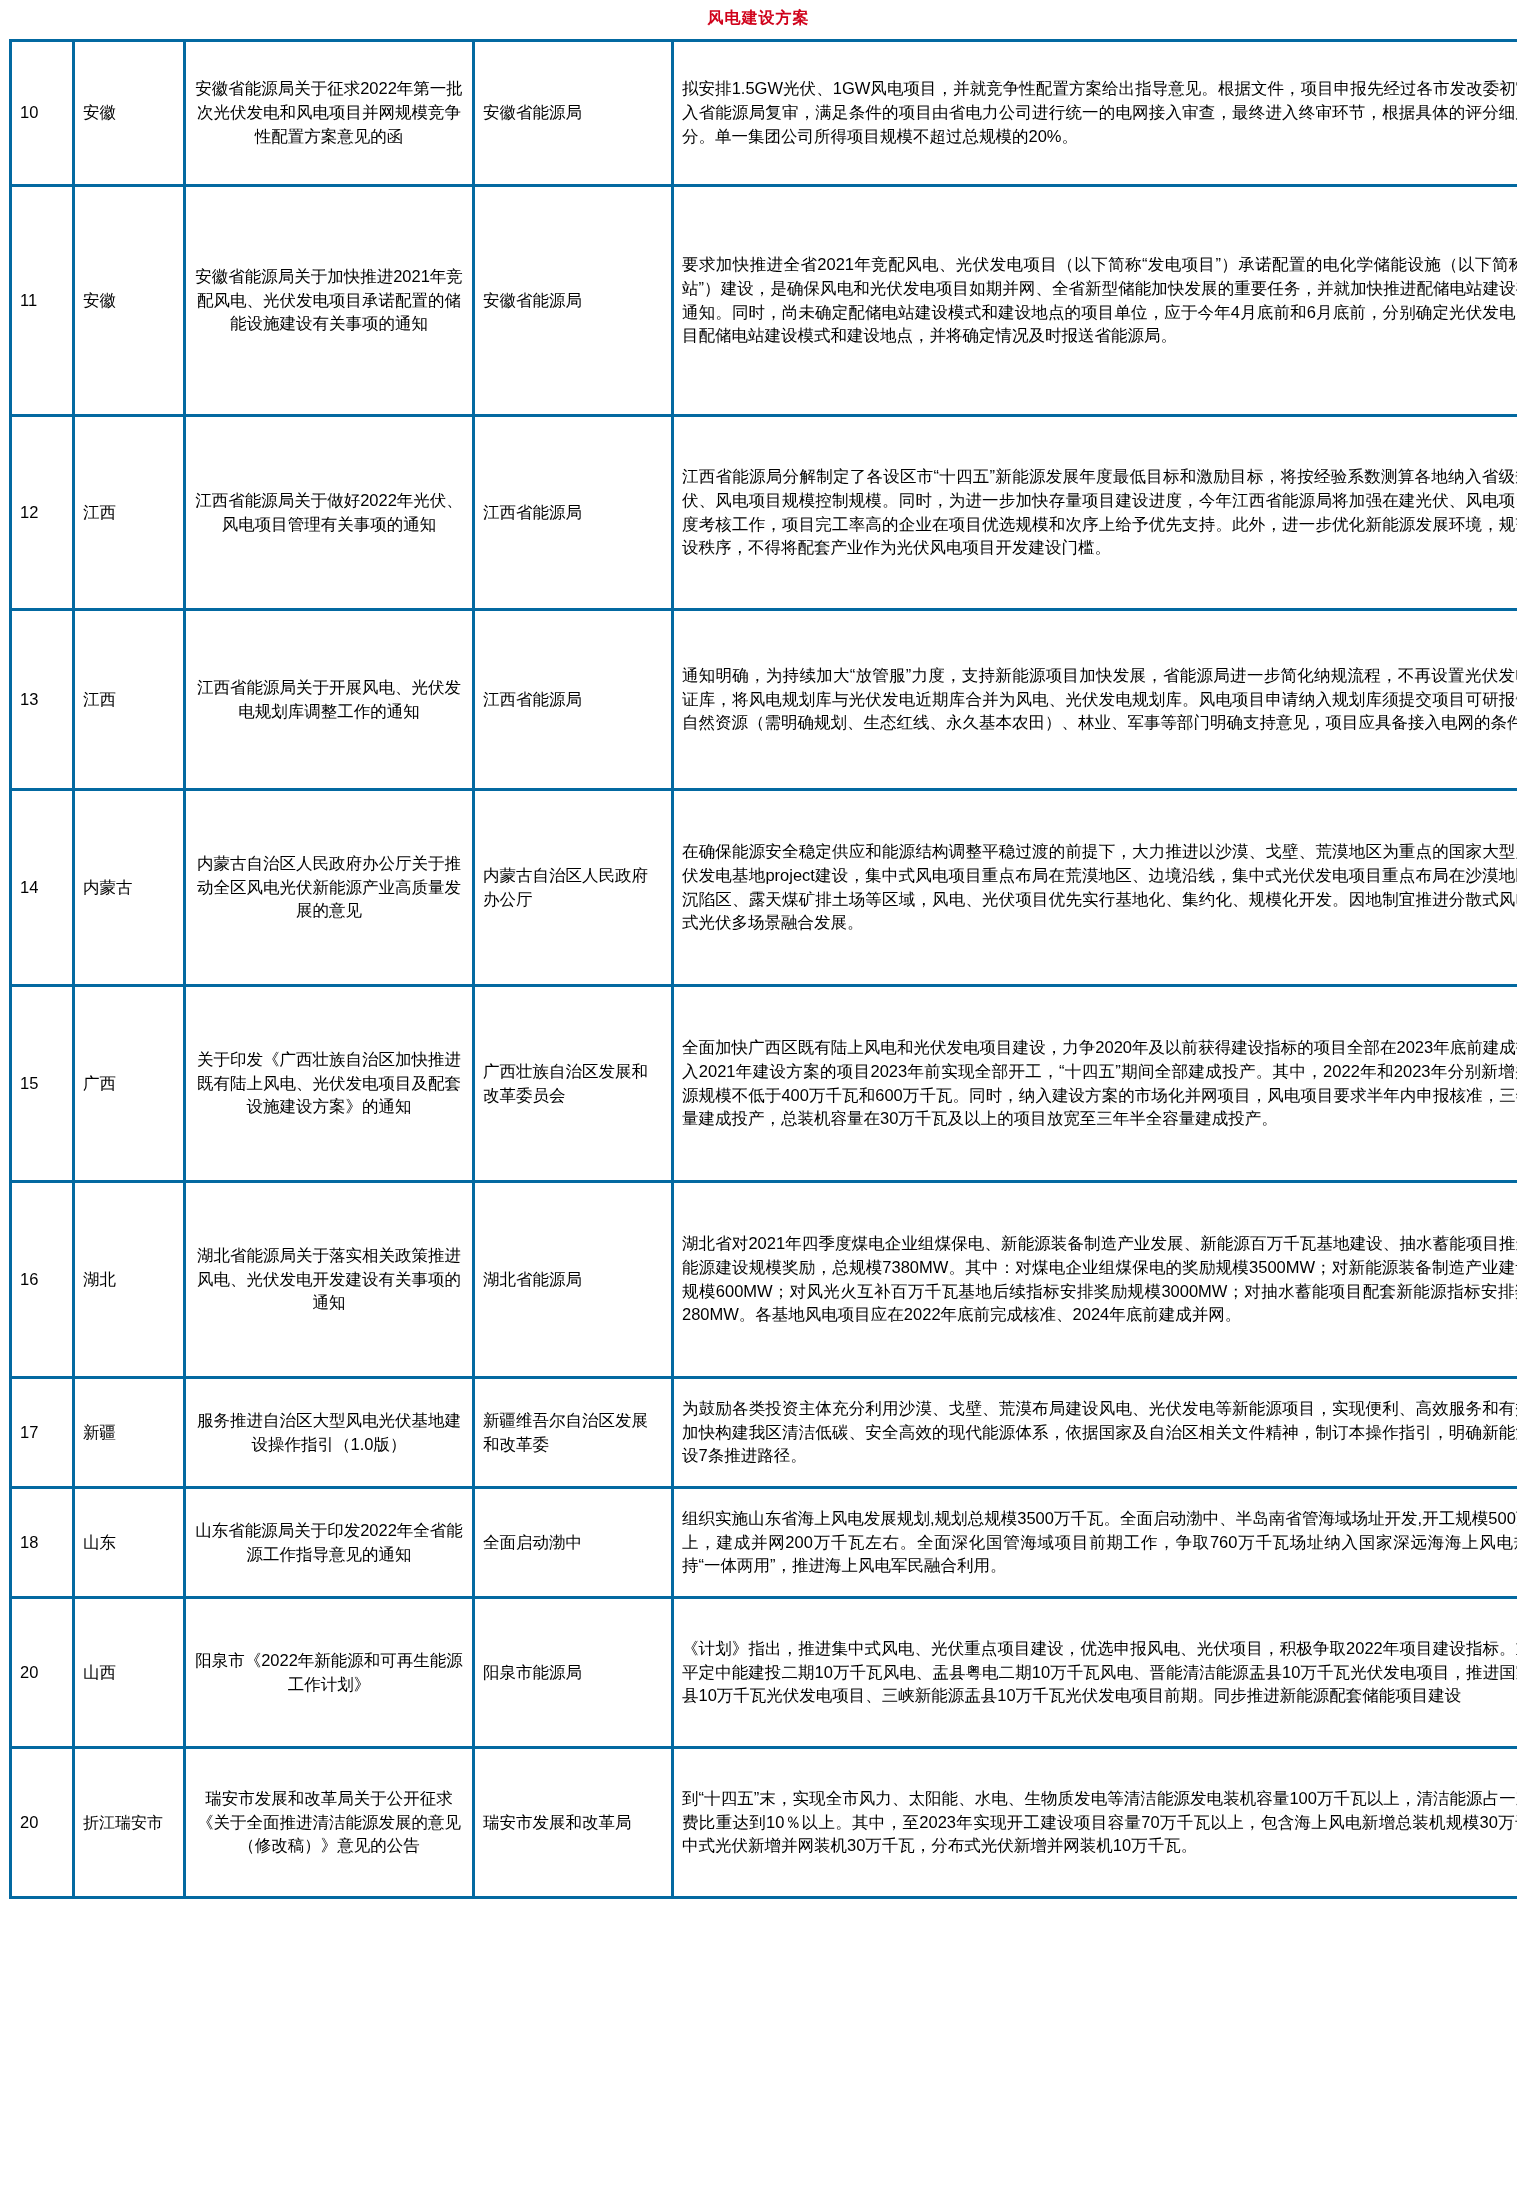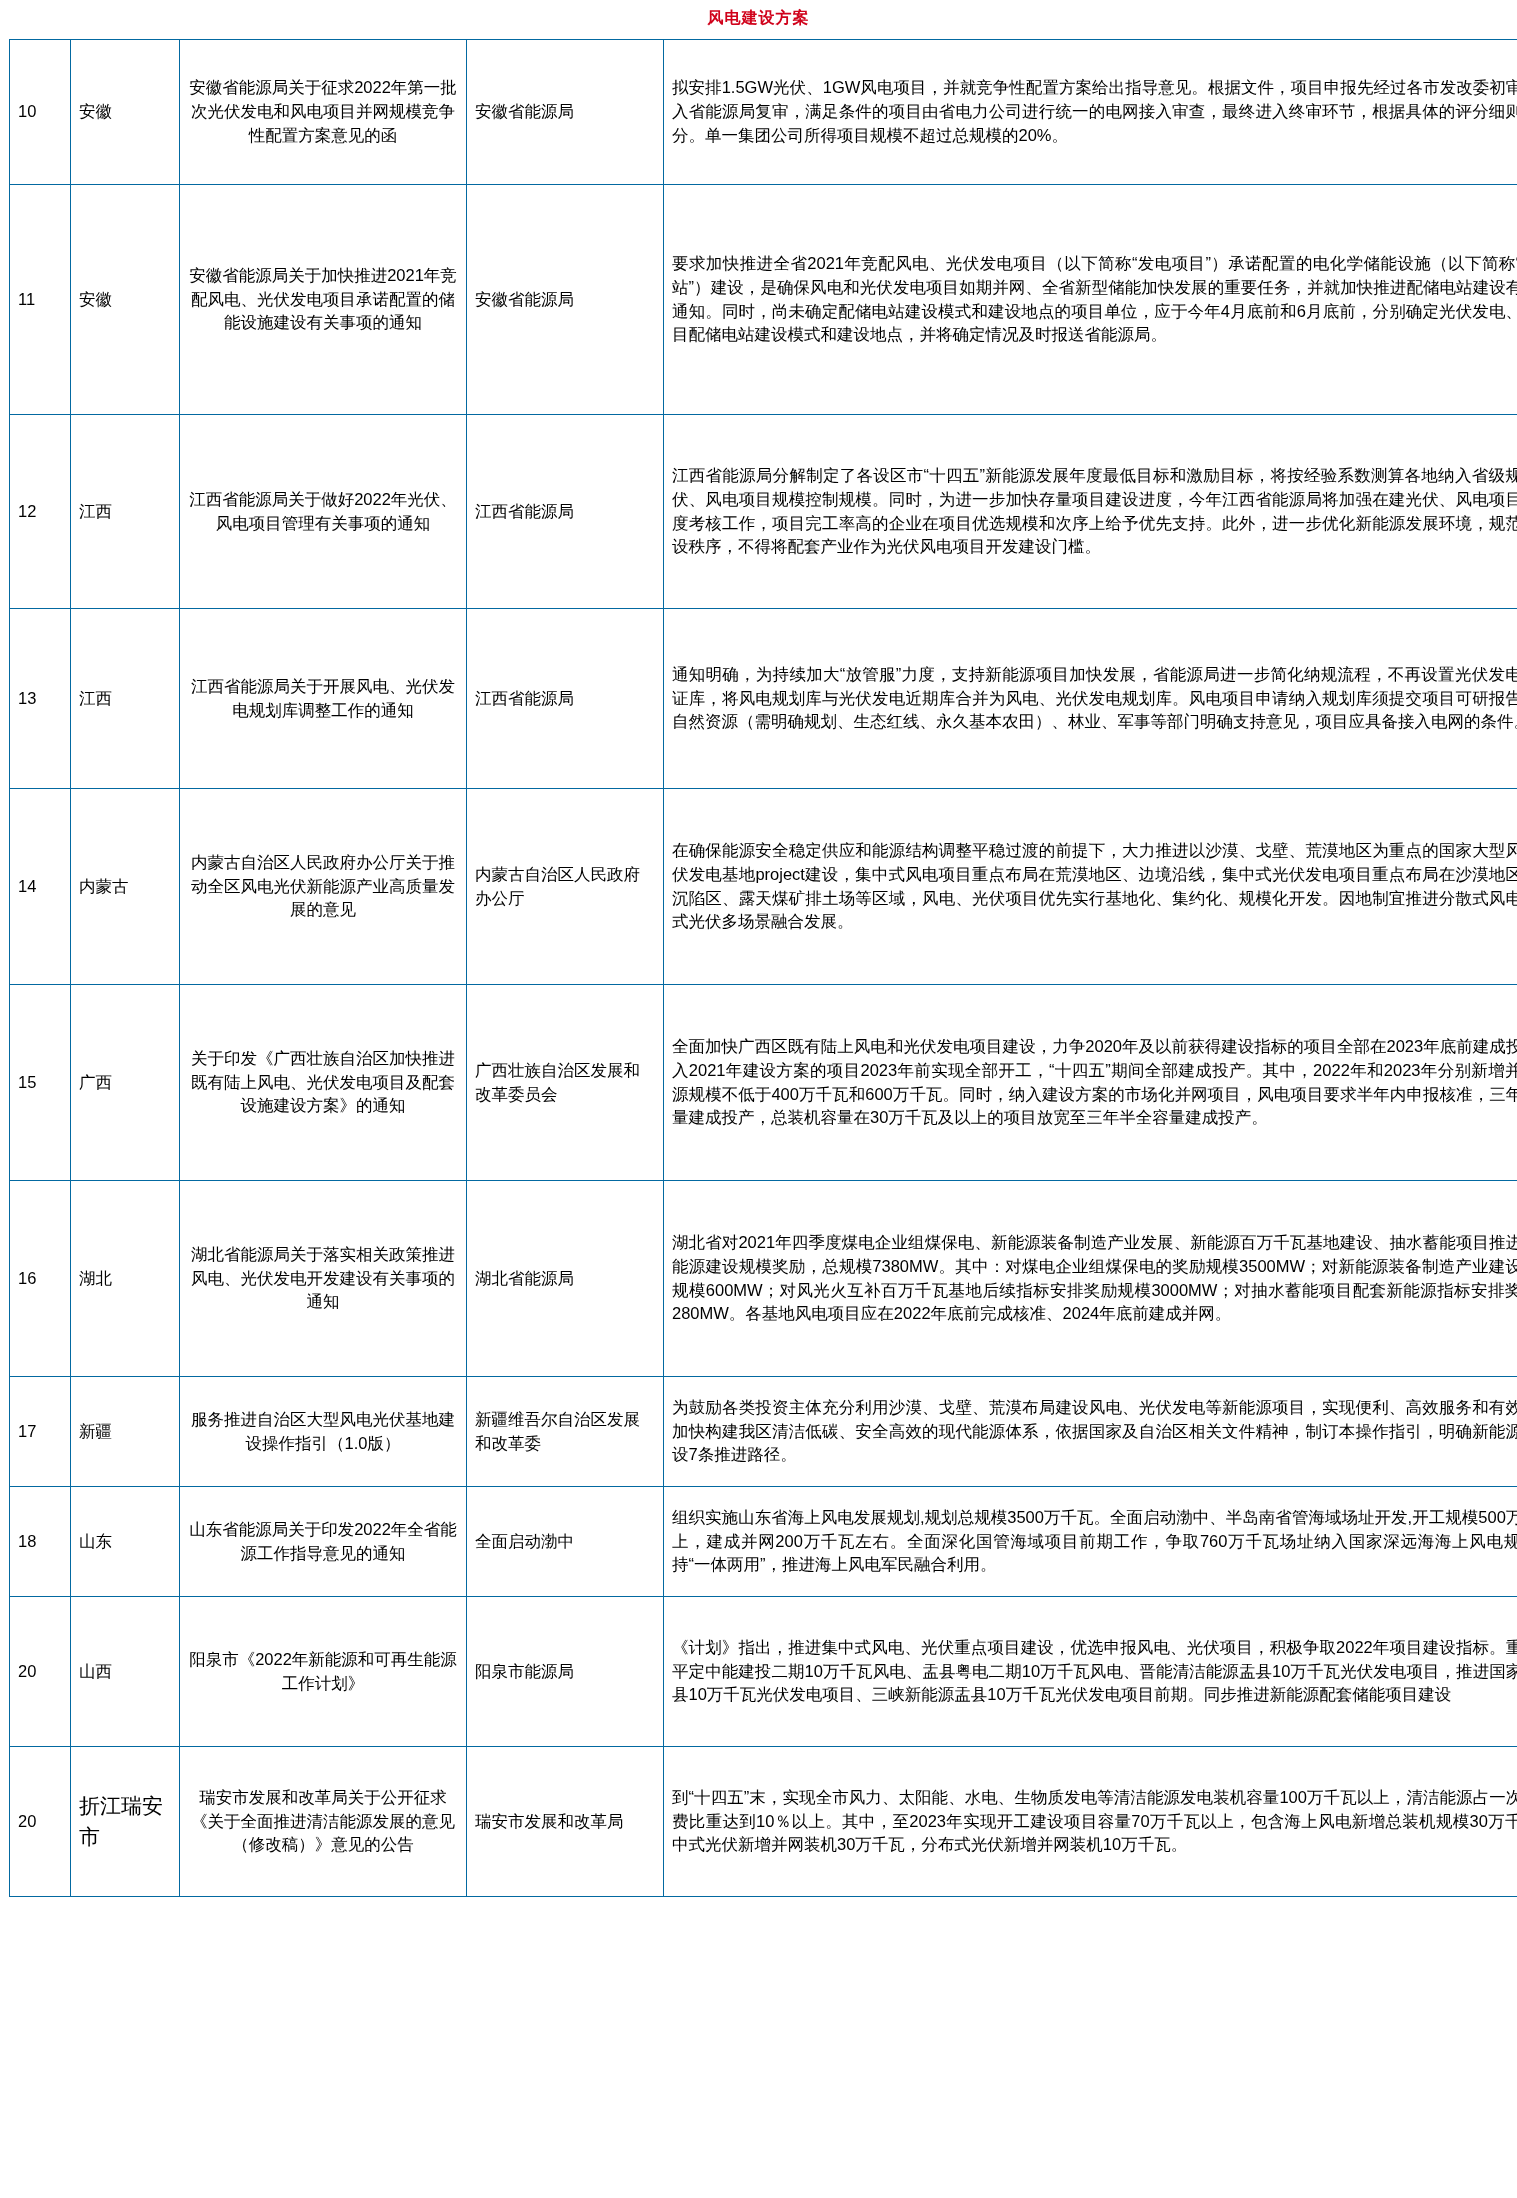--- a/index.html
+++ b/index.html
@@ -25,21 +25,21 @@
     letter-spacing: 1px;
     padding: 8px 0 10px 0;
   }
   table.main {
     border-collapse: collapse;
     width: 1499px;
     margin: 0 9px;
     table-layout: fixed;
   }
   table.main td {
-    border: 1px solid #0369a1;
+    border: 3px solid #0369a1;
     vertical-align: middle;
     padding: 6px 8px;
     font-size: 16.5px;
     line-height: 1.45;
   }
   td.col-index {
     width: 44px;
     font-size: 18px;
   }
   td.col-region {
@@ -150,21 +150,21 @@
       <tr style="height:150px;">
         <td class="col-index">20</td>
         <td class="col-region">山西</td>
         <td class="col-doc">阳泉市《2022年新能源和可再生能源工作计划》</td>
         <td class="col-org">阳泉市能源局</td>
         <td class="col-content clip">《计划》指出，推进集中式风电、光伏重点项目建设，优选申报风电、光伏项目，积极争取2022年项目建设指标。重点推进平定中能建投二期10万千瓦风电、盂县粤电二期10万千瓦风电、晋能清洁能源盂县10万千瓦光伏发电项目，推进国家能源盂县10万千瓦光伏发电项目、三峡新能源盂县10万千瓦光伏发电项目前期。同步推进新能源配套储能项目建设</td>
       </tr>
 
       <tr style="height:150px;">
         <td class="col-index">20</td>
-        <td class="col-region" style="font-size:21px;margin-left:28px;">折江瑞安市</td>
+        <td class="col-region" style="font-size:16px;margin-left:28px;">折江瑞安市</td>
         <td class="col-doc">瑞安市发展和改革局关于公开征求《关于全面推进清洁能源发展的意见（修改稿）》意见的公告</td>
         <td class="col-org">瑞安市发展和改革局</td>
         <td class="col-content clip">到“十四五”末，实现全市风力、太阳能、水电、生物质发电等清洁能源发电装机容量100万千瓦以上，清洁能源占一次能源消费比重达到10％以上。其中，至2023年实现开工建设项目容量70万千瓦以上，包含海上风电新增总装机规模30万千瓦，集中式光伏新增并网装机30万千瓦，分布式光伏新增并网装机10万千瓦。</td>
       </tr>
 
     </tbody>
   </table>
 </div>
 
 </body></html>

